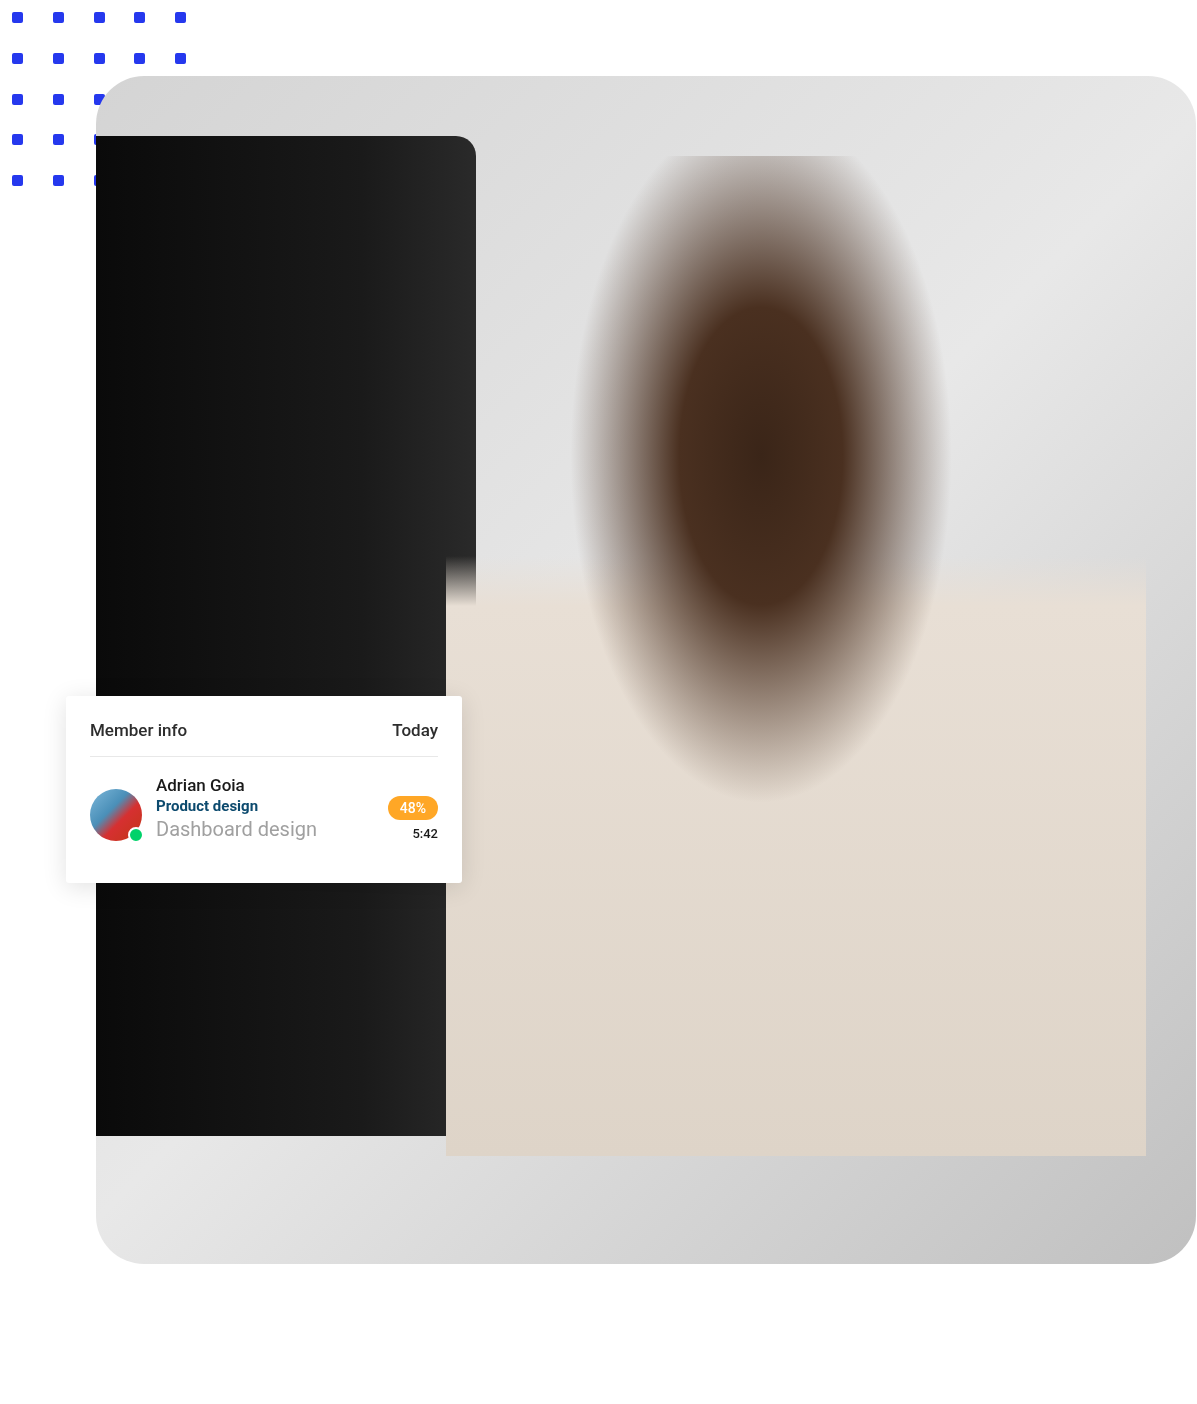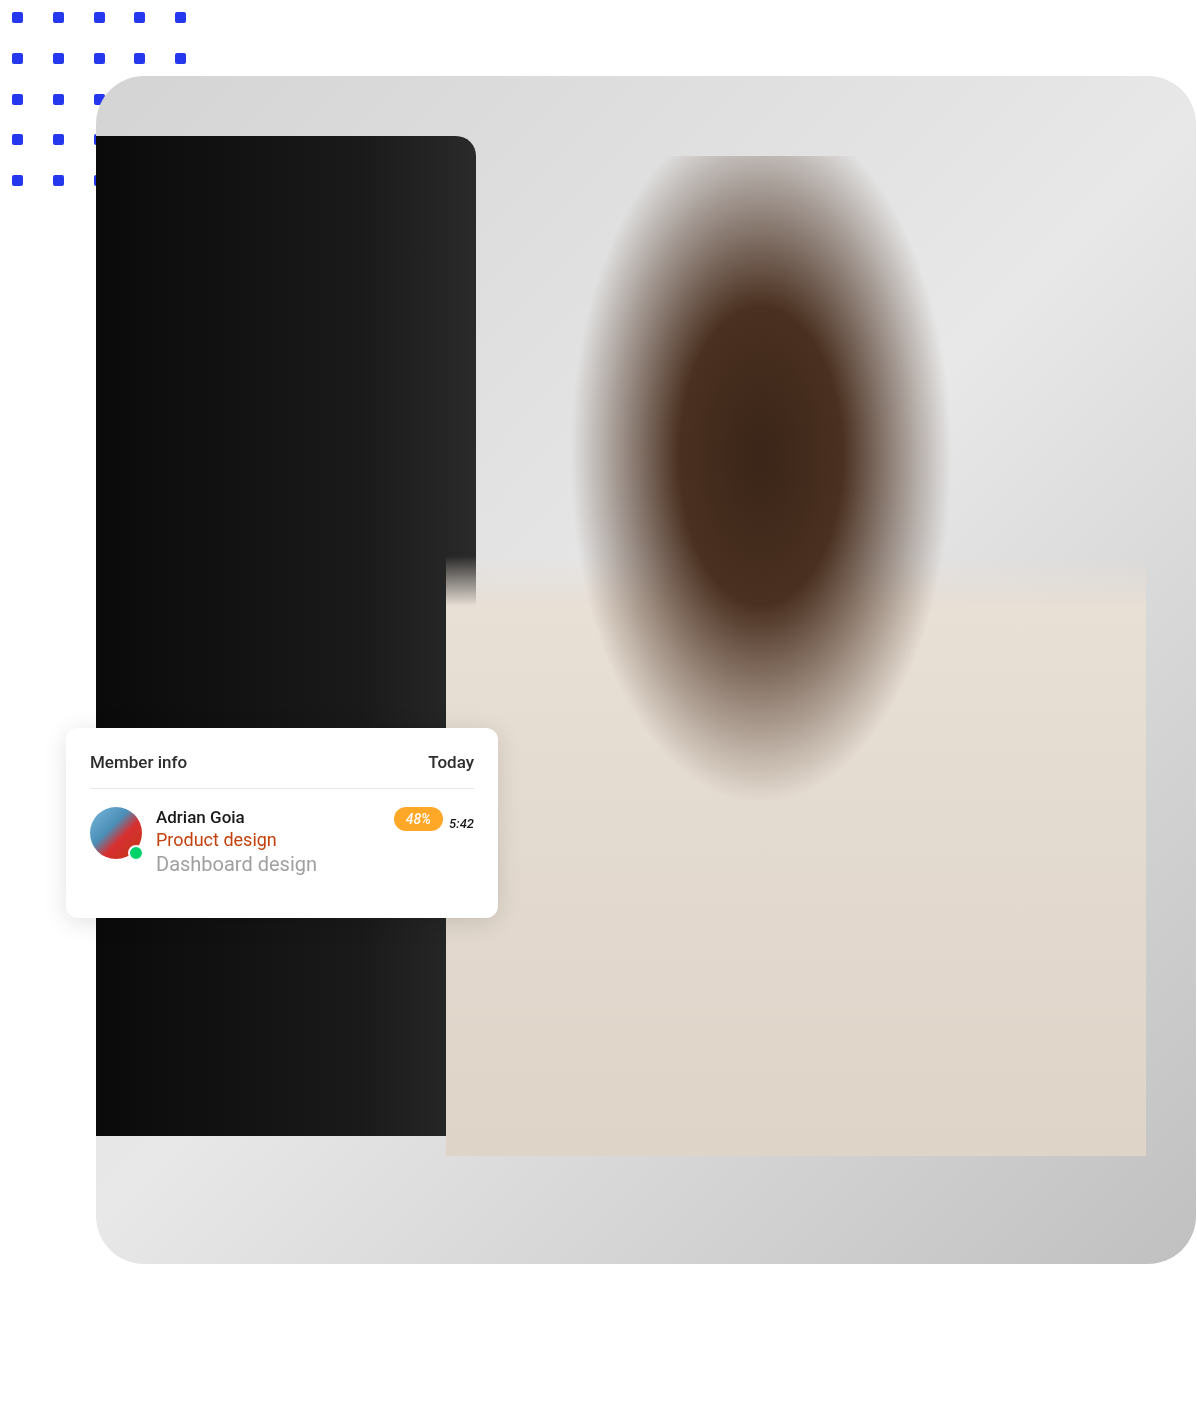--- a/index.html
+++ b/index.html
@@ -68,25 +68,25 @@
       left: 350px;
       top: 80px;
       width: 700px;
       height: 1000px;
       background: radial-gradient(ellipse at 45% 30%, #3a2518 0%, #4a3020 15%, transparent 35%),
                   linear-gradient(180deg, transparent 40%, #e8dfd5 45%, #ded4c8 100%);
     }
     
     .card {
       position: absolute;
-      top: 728px;
+      top: 696px;
       left: 66px;
-      width: 432px;
+      width: 396px;
       background: #ffffff;
-      border-radius: 12px;
+      border-radius: 3px;
       box-shadow: 0 4px 24px rgba(0, 0, 0, 0.12);
       padding: 24px;
     }
     
     .card-header {
       display: flex;
       justify-content: space-between;
       align-items: center;
       padding-bottom: 16px;
       border-bottom: 1px solid #e8e8e8;
@@ -99,21 +99,21 @@
     }
     
     .card-date {
       font-size: 17px;
       font-weight: 500;
       color: #2d2d2d;
     }
     
     .member-row {
       display: flex;
-      align-items: flex-start;
+      align-items: flex-end;
       padding: 18px 0;
       gap: 14px;
     }
     
     .member-row + .member-row {
       border-top: 1px solid #f0f0f0;
     }
     
     .avatar-wrapper {
       position: relative;
@@ -179,37 +179,36 @@
       gap: 2px;
     }
     
     .member-name {
       font-size: 17px;
       font-weight: 500;
       color: #1a1a1a;
     }
     
     .member-role {
-      font-size: 18px;
-      font-weight: 400;
-      color: #c2410c;
+      font-size: 15px;
+      font-weight: 700;
+      color: #0c4a6e;
     }
     
     .member-task {
       font-size: 20px;
       font-weight: 400;
       color: #a0a0a0;
     }
     
     .member-stats {
       display: flex;
-      flex-direction: row;
+      flex-direction: column;
       align-items: flex-end;
       gap: 6px;
-      font-style: italic;
     }
     
     .badge {
       padding: 4px 12px;
       border-radius: 14px;
       font-size: 14px;
       font-weight: 500;
       color: #ffffff;
     }
     

